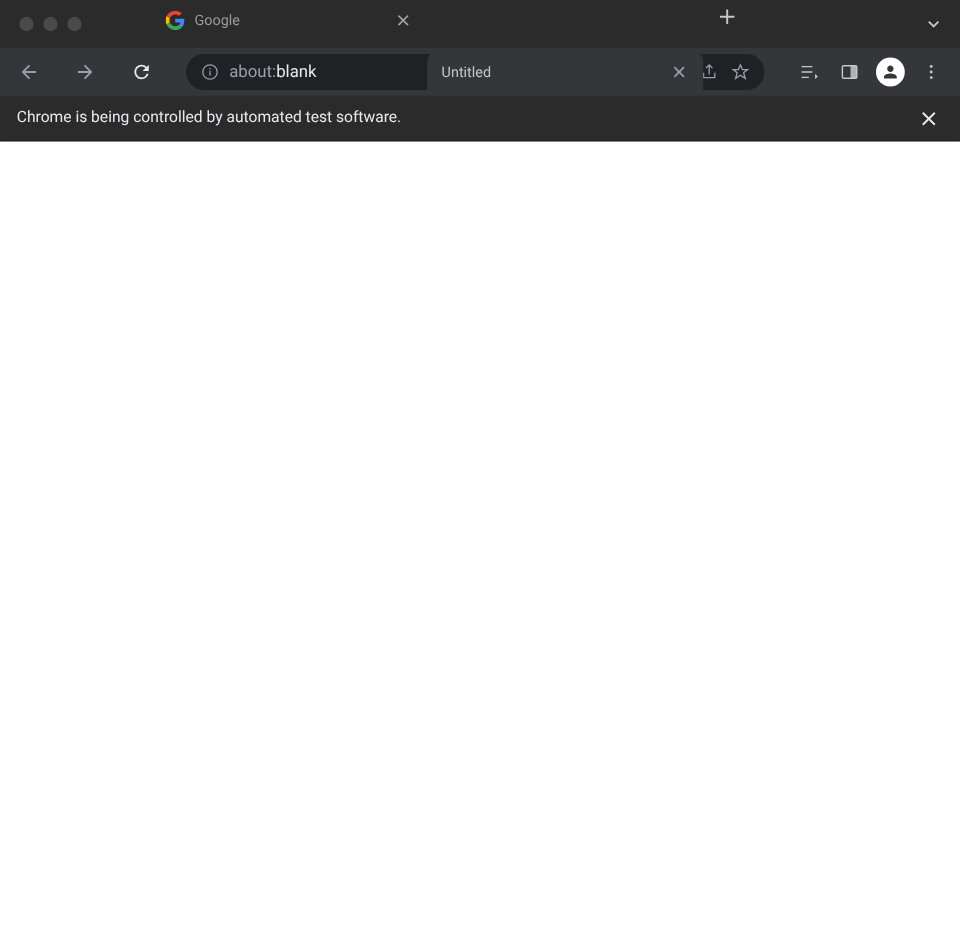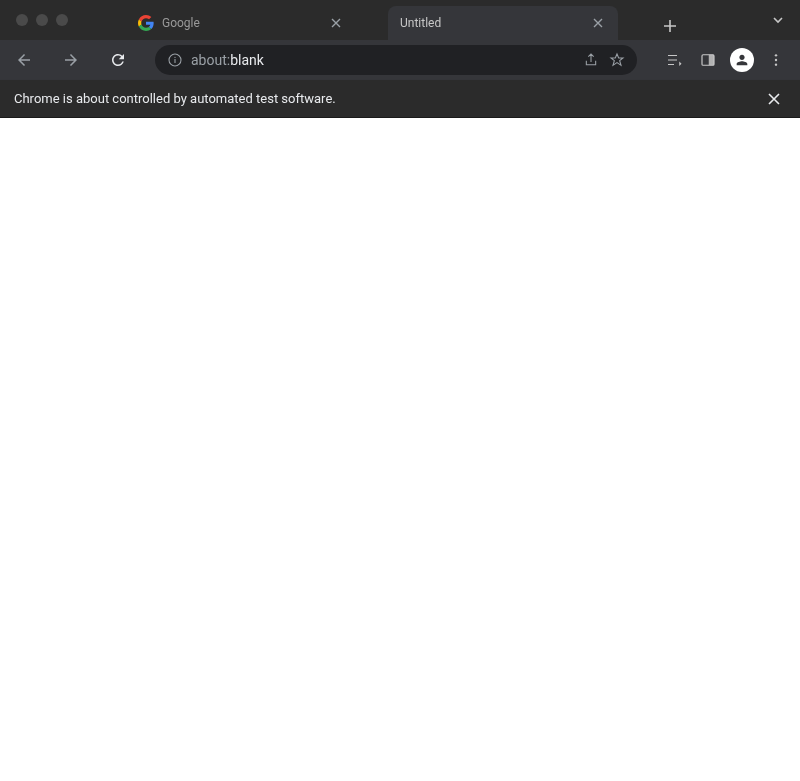--- a/index.html
+++ b/index.html
@@ -25,24 +25,23 @@
       margin-right: 50px;
     }
     .traffic-light {
       width: 12px;
       height: 12px;
       border-radius: 50%;
       background: #4a4a4a;
     }
     .tabs {
       display: flex;
-      align-items: flex-end;
+      align-items: flex-start;
       height: 100%;
       flex: 1;
-      gap: 32px;
     }
     .tab {
       display: flex;
       align-items: center;
       height: 34px;
       padding: 0 12px;
       min-width: 230px;
       border-radius: 8px 8px 0 0;
       font-size: 12px;
       color: #c7c7c7;
@@ -310,21 +309,21 @@
       <svg width="16" height="16" viewBox="0 0 24 24">
           <circle cx="12" cy="5" r="1.8" fill="currentColor"></circle>
           <circle cx="12" cy="12" r="1.8" fill="currentColor"></circle>
           <circle cx="12" cy="19" r="1.8" fill="currentColor"></circle>
         </svg>
     </div>
   </div>
 </div>
 
 <div class="infobar">
-  <span>Chrome is about controlled by automated test software.</span>
+  <span>Chrome is being controlled by automated test software.</span>
   <span class="infobar-close">
     <svg width="12" height="12" viewBox="0 0 12 12">
         <path stroke="currentColor" stroke-width="1.6" d="M1 1l10 10M11 1L1 11"></path>
       </svg>
   </span>
 </div>
 
 <div class="content"></div>
 
 </body></html>

